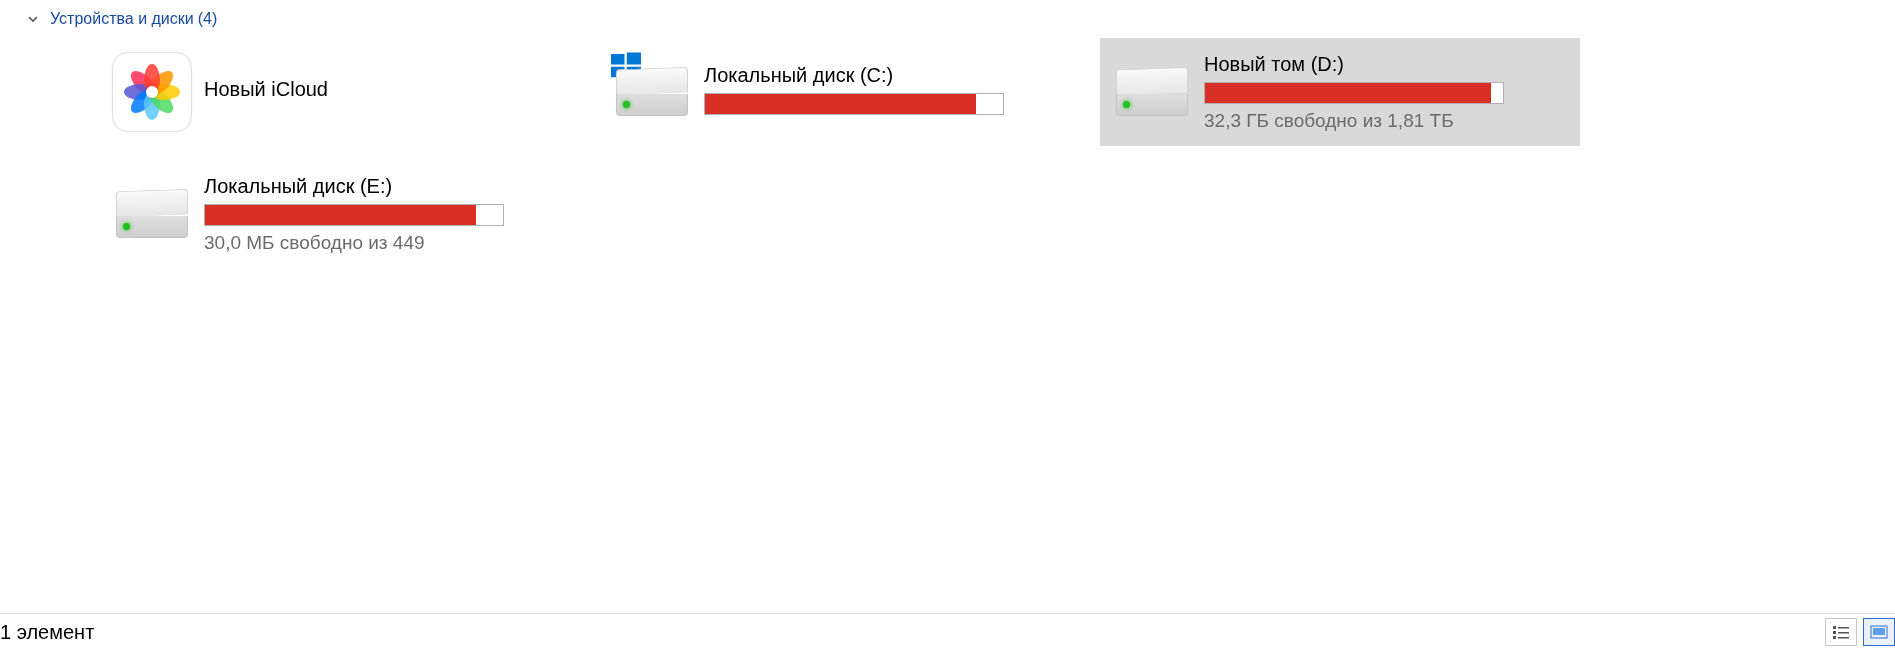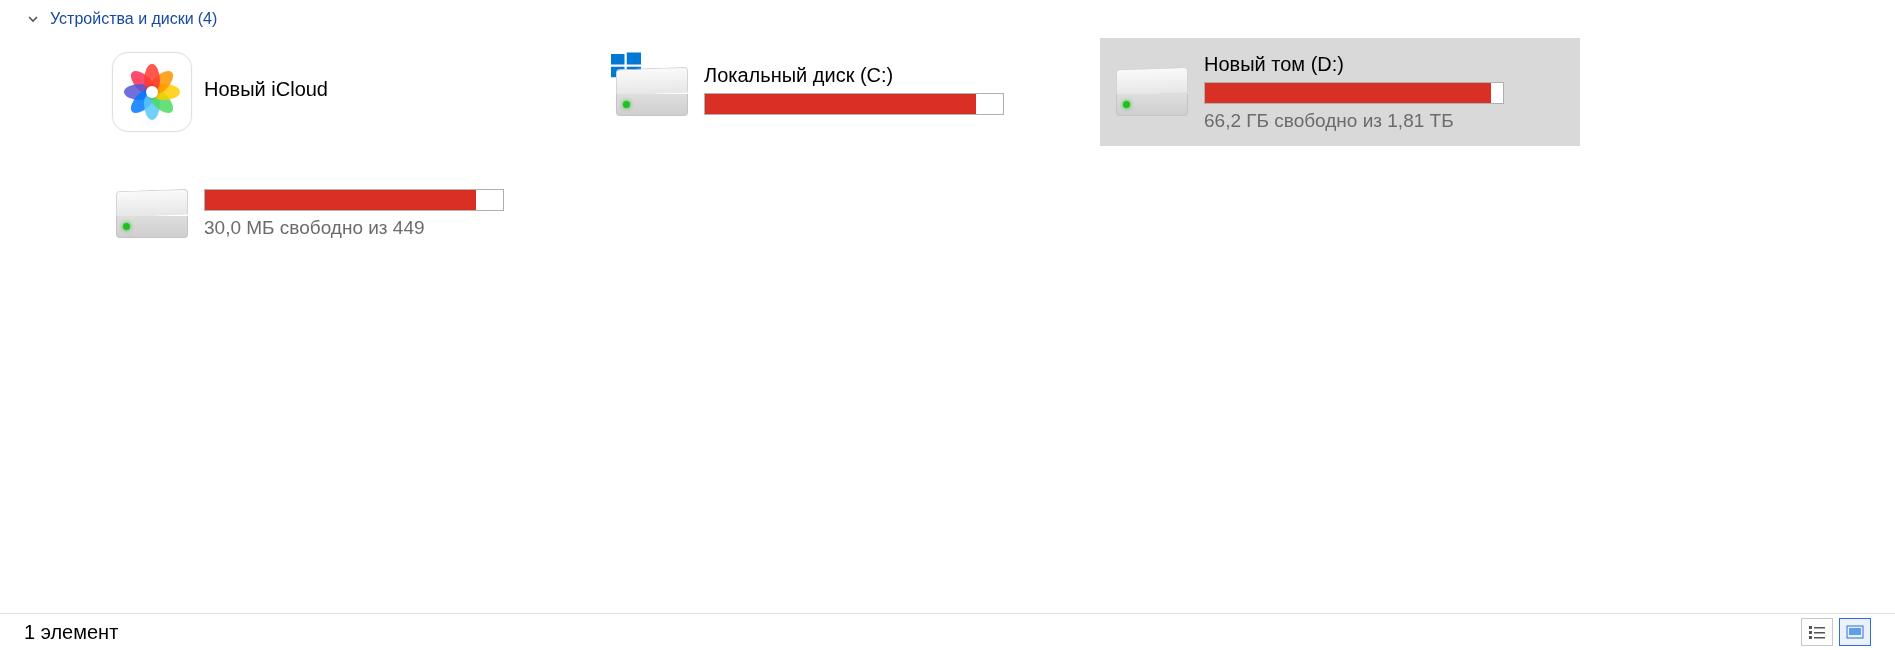--- a/index.html
+++ b/index.html
@@ -185,21 +185,21 @@
   
   .statusbar {
     position: absolute;
     left: 0;
     right: 0;
     bottom: 0;
     height: 36px;
     border-top: 1px solid #e0e0e0;
     display: flex;
     align-items: center;
-    padding: 0 24px;
+    padding: 0 0;
     font-size: 20px;
     color: #000;
     background: #ffffff;
   }
   .statusbar .spacer { flex: 1; }
   .view-btn {
     width: 30px;
     height: 26px;
     border: 1px solid #c8c8c8;
     margin-left: 6px;
@@ -275,32 +275,33 @@
         <div class="hdd">
             <div class="top"></div>
             <div class="front"></div>
           </div>
       </div>
       <div class="meta">
         <div class="drive-name">Новый том (D:)</div>
         <div class="bar">
             <div class="fill" id="fill-2" style="width: 96%; background: rgb(217, 48, 37);"></div>
           </div>
-        <div class="drive-free">66,2 ГБ свободно из 1,81 ТБ</div>
+        <div class="drive-free">32,3 ГБ свободно из 1,81 ТБ</div>
       </div>
     </div>
 
     <div class="tile">
       <div class="icon-slot">
         <div class="hdd">
             <div class="top"></div>
             <div class="front"></div>
           </div>
       </div>
       <div class="meta">
+        <div class="drive-name">Локальный диск (E:)</div>
         <div class="bar">
             <div class="fill" id="fill-3" style="width: 91%; background: rgb(217, 48, 37);"></div>
           </div>
         <div class="drive-free">30,0 МБ свободно из 449</div>
       </div>
     </div>
 
   </div>
 </div>
 

